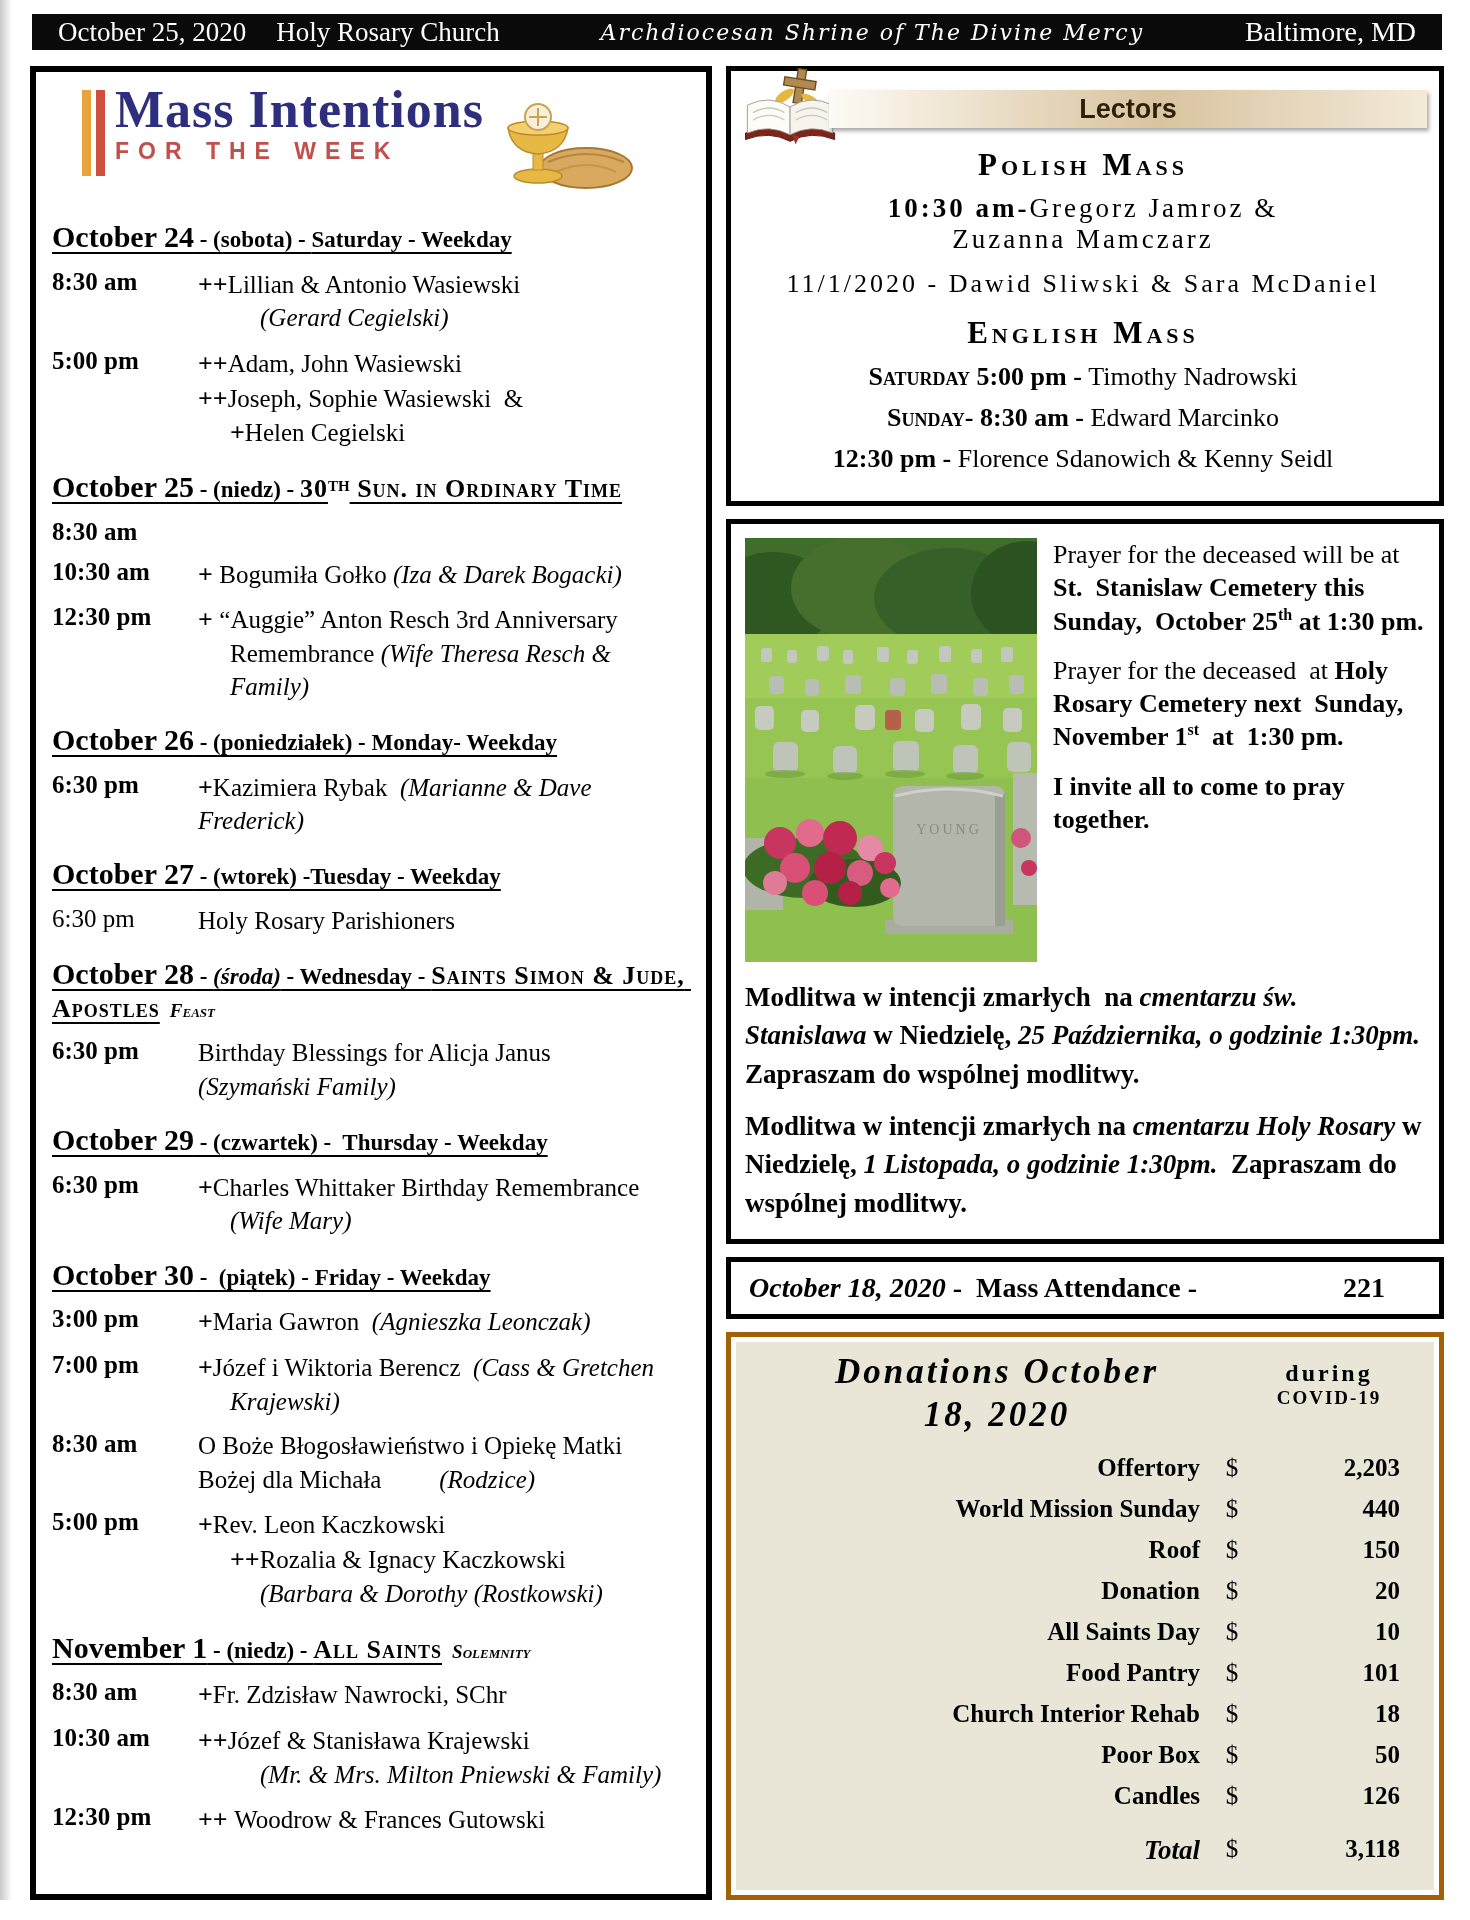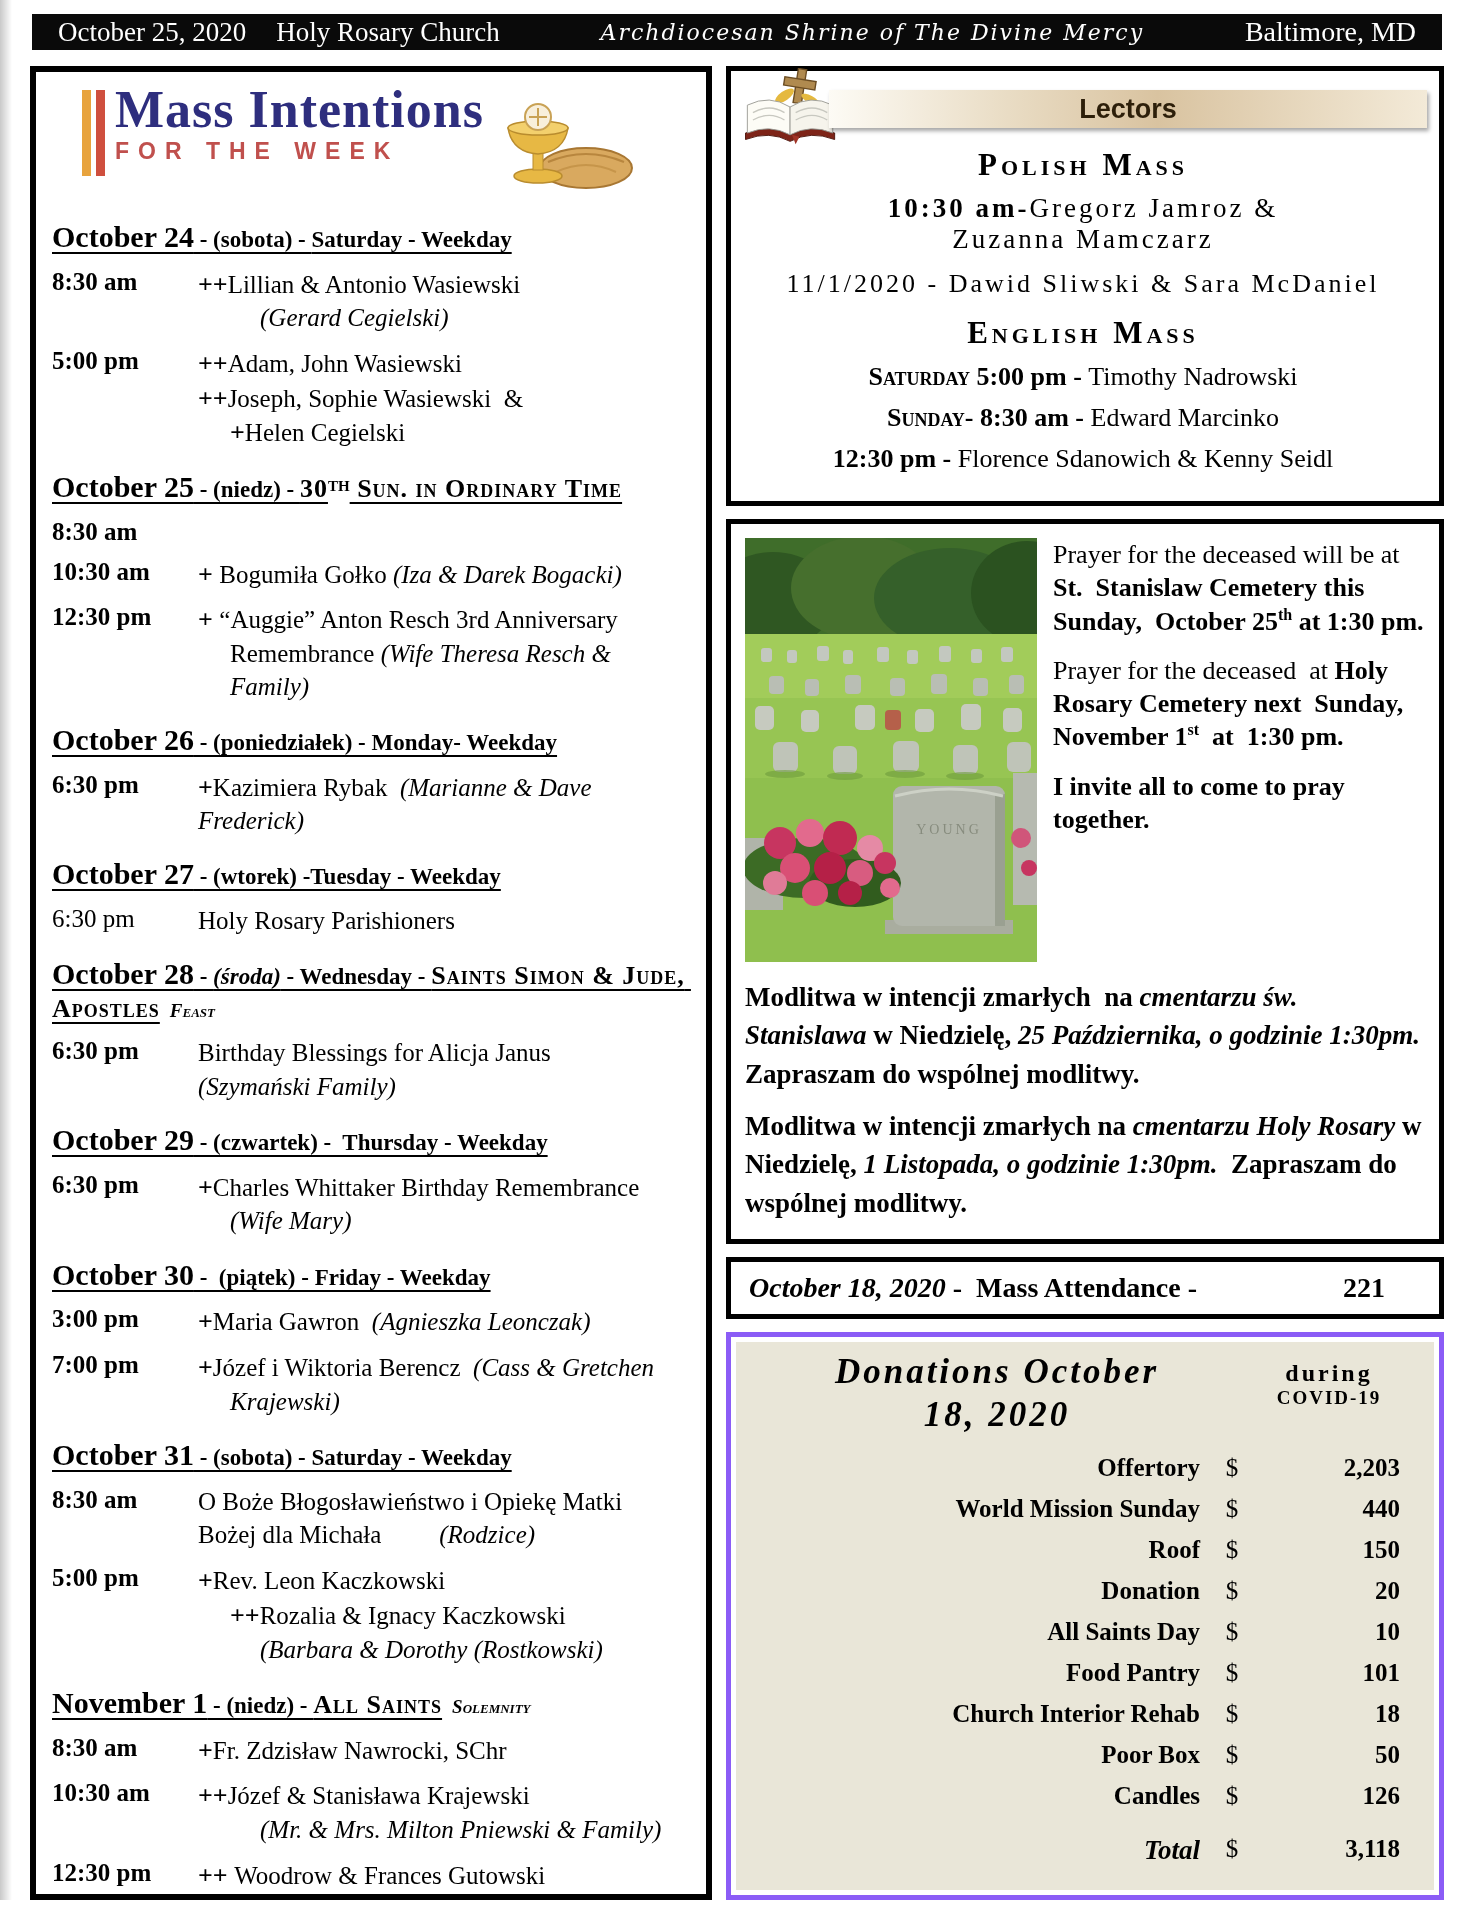--- a/index.html
+++ b/index.html
@@ -76,21 +76,21 @@
   .cem-text{flex:1;font-size:26px;line-height:1.28;}
   .cem-text p{margin:0 0 16px 0;}
   .cem-polish{margin-top:16px;font-size:27px;line-height:1.42;}
   .cem-polish p{margin:0 0 14px 0;}
   
   .att-box{border:5px solid #000;padding:10px 18px;display:flex;align-items:baseline;font-size:28px;flex:none;}
   .att-date{font-weight:bold;font-style:italic;}
   .att-label{font-weight:bold;white-space:pre;}
   .att-value{font-weight:bold;margin-left:auto;margin-right:36px;}
   
-  .don-box{border:5px solid #8b5cf6;padding:5px;flex:none;}
+  .don-box{border:5px solid #a16207;padding:5px;flex:none;}
   .don-inner{background:#e9e6d8;padding:8px 20px 18px 14px;}
   .don-head{display:grid;grid-template-columns:1fr 170px;margin-bottom:10px;}
   .don-title{text-align:center;font-weight:bold;font-style:italic;font-size:35px;letter-spacing:3px;line-height:1.25;}
   .don-covid{text-align:center;padding-top:10px;font-family:"Liberation Serif",serif;}
   .don-covid .c1{font-weight:bold;font-size:24px;letter-spacing:3px;}
   .don-covid .c2{font-weight:bold;font-size:19px;letter-spacing:2px;}
   .don-row{display:grid;grid-template-columns:1fr 64px 150px;font-size:25px;font-weight:bold;padding:6.5px 0;}
   .don-label{text-align:right;}
   .don-cur{text-align:center;font-weight:normal;}
   .don-amt{text-align:right;padding-right:14px;}
@@ -208,21 +208,20 @@
             <div class="en-text i0"><span class="seg p">+</span><span class="seg t">Maria Gawron  </span><span class="seg a">(Agnieszka Leonczak)</span></div>
           </div>
           <div class="en-row en-first">
             <div class="en-time">7:00 pm</div>
             <div class="en-text i0"><span class="seg p">+</span><span class="seg t">Józef i Wiktoria Berencz  </span><span class="seg a">(Cass &amp; Gretchen</span></div>
           </div>
           <div class="en-row">
             <div class="en-time"></div>
             <div class="en-text i1"><span class="seg a">Krajewski)</span></div>
           </div>
-          <div class="sec-heading"><span class="seg d">October 31</span><span class="seg m"> - (sobota) - Saturday - Weekday</span></div>
           <div class="en-row en-first">
             <div class="en-time">8:30 am</div>
             <div class="en-text i0"><span class="seg t">O Boże Błogosławieństwo i Opiekę Matki</span></div>
           </div>
           <div class="en-row">
             <div class="en-time"></div>
             <div class="en-text i0"><span class="seg t">Bożej dla Michała</span><span class="seg a gap">(Rodzice)</span></div>
           </div>
           <div class="en-row en-first">
             <div class="en-time">5:00 pm</div>

